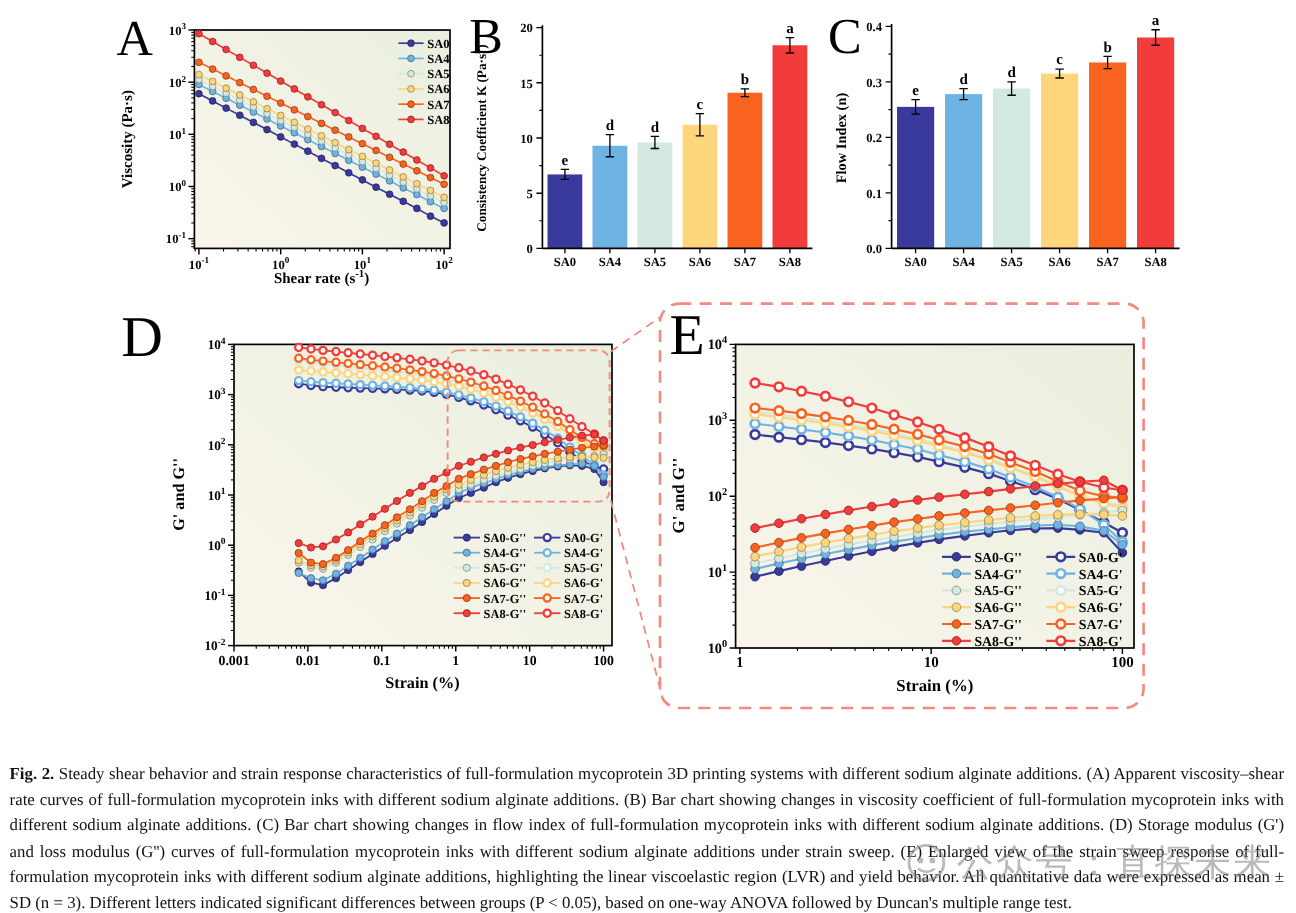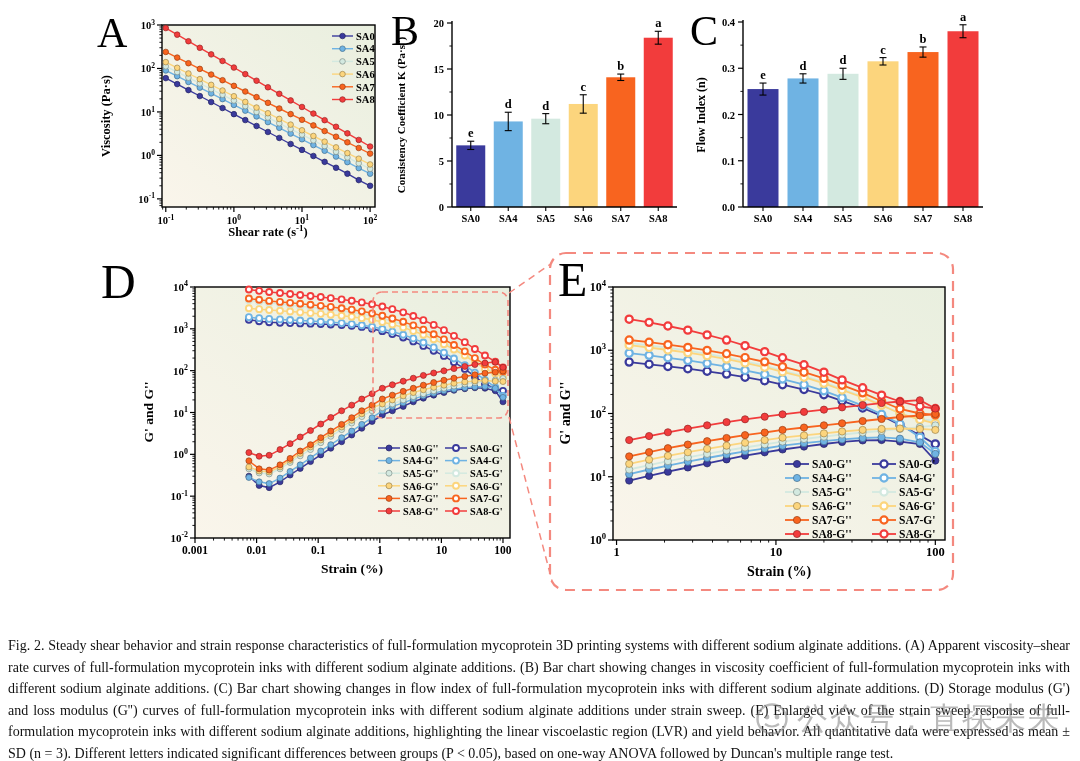--- a/index.html
+++ b/index.html
@@ -4,21 +4,21 @@
 <style>
   html,body{margin:0;padding:0;background:#fff;}
   #page{position:relative;width:1080px;height:761px;background:#fff;overflow:hidden;
         font-family:"Liberation Serif","DejaVu Serif",serif;}
   .panel-letter{position:absolute;color:#000;font-family:"Liberation Serif","DejaVu Serif",serif;
         font-weight:400;line-height:1;}
   .chart-mount{position:absolute;}
   svg text{font-family:"Liberation Serif","DejaVu Serif",serif;}
   #caption{position:absolute;left:8px;right:10px;top:621px;font-size:14px;line-height:21.5px;
         text-align:justify;color:#111;}
-  #caption b{font-weight:400;}
+  #caption b{font-weight:700;}
   #watermark{position:absolute;left:755px;top:698px;display:flex;align-items:center;gap:8px;
         color:rgba(130,130,130,0.55);pointer-events:none;}
   #watermark .wm-text{font-size:31px;letter-spacing:2px;font-family:"DejaVu Sans","Liberation Sans",sans-serif;}
   #overlay{position:absolute;left:0;top:0;pointer-events:none;}
 </style>
 </head>
 <body>
 
 <div id="page">
 

